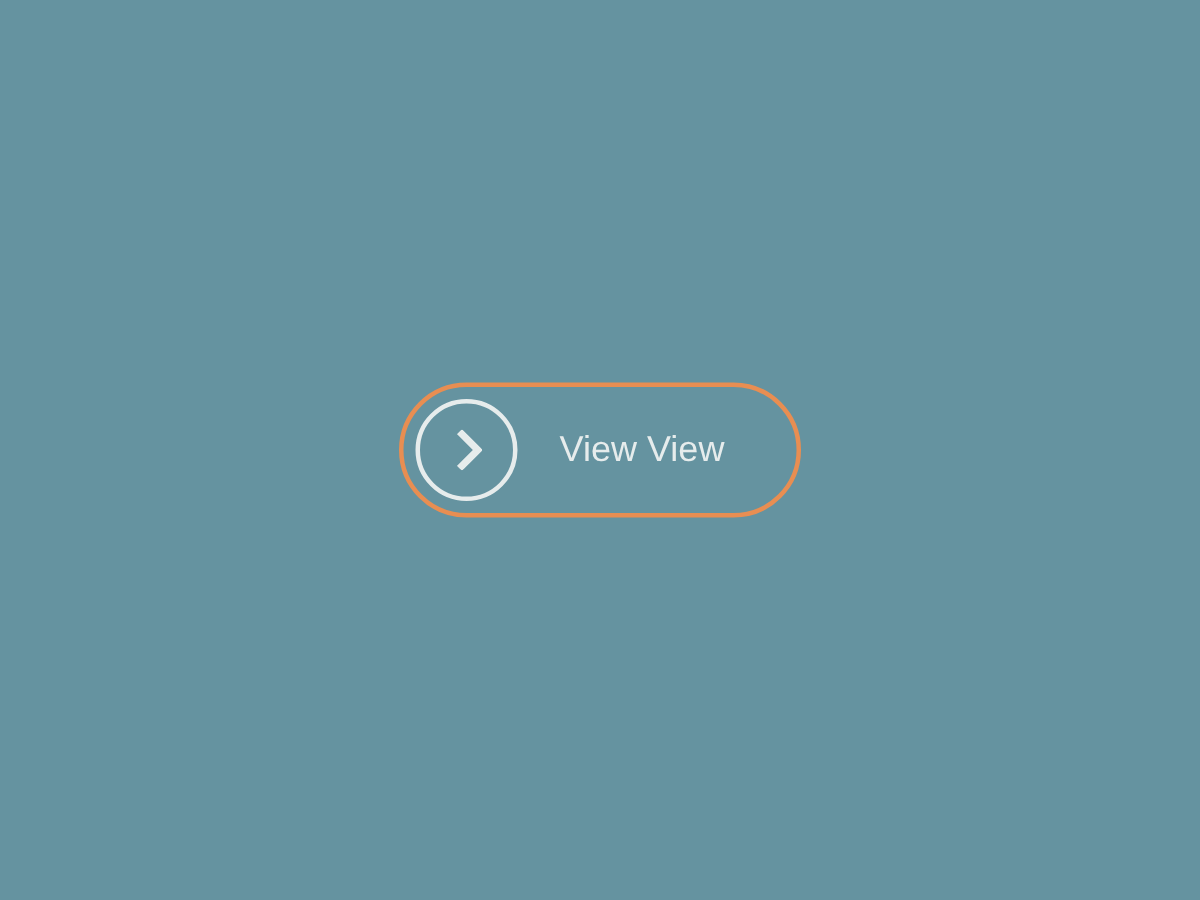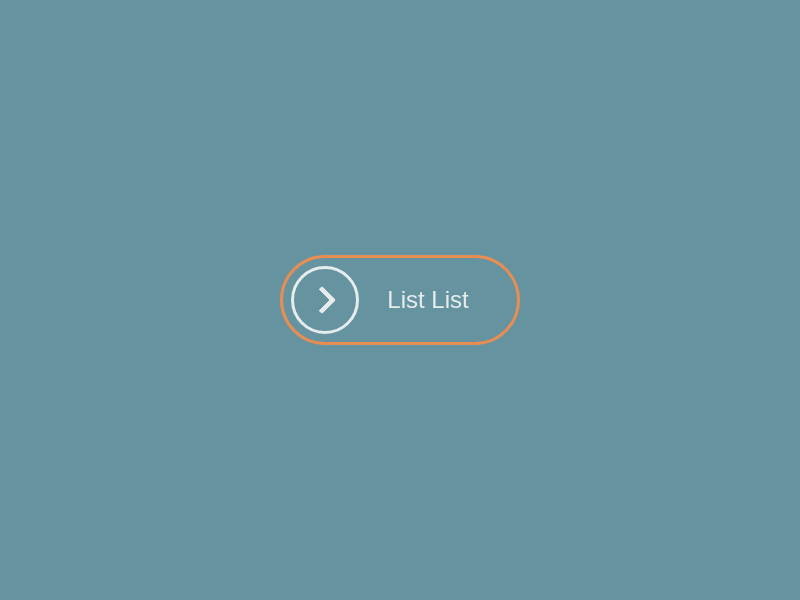--- a/index.html
+++ b/index.html
@@ -52,14 +52,14 @@
       white-space: nowrap;
     }
   </style>
 </head>
 <body>
 
 <button class="pill-button">
   <span class="icon-circle">
     <span class="chevron"></span>
   </span>
-  <span class="button-label">List List</span>
+  <span class="button-label">View View</span>
 </button>
 
 </body></html>

